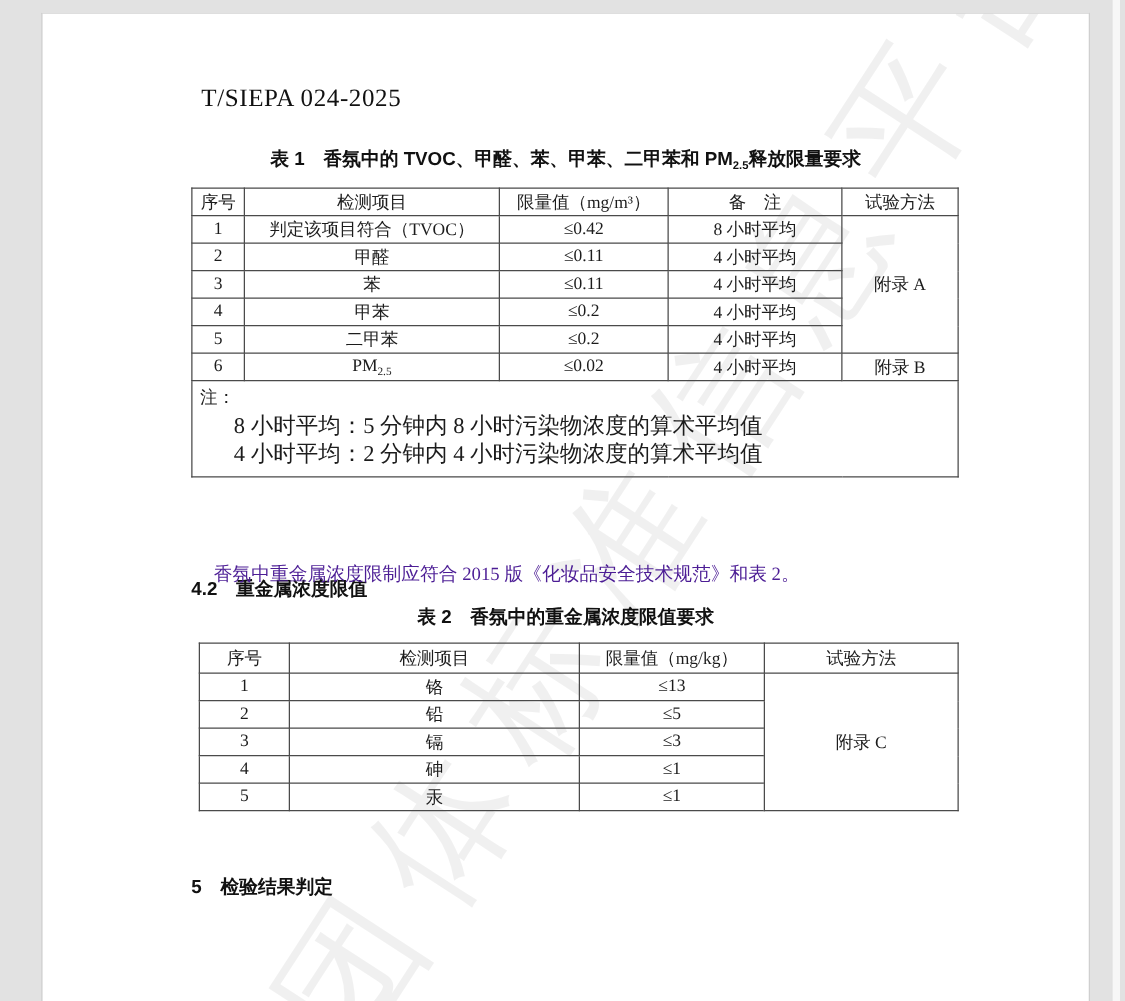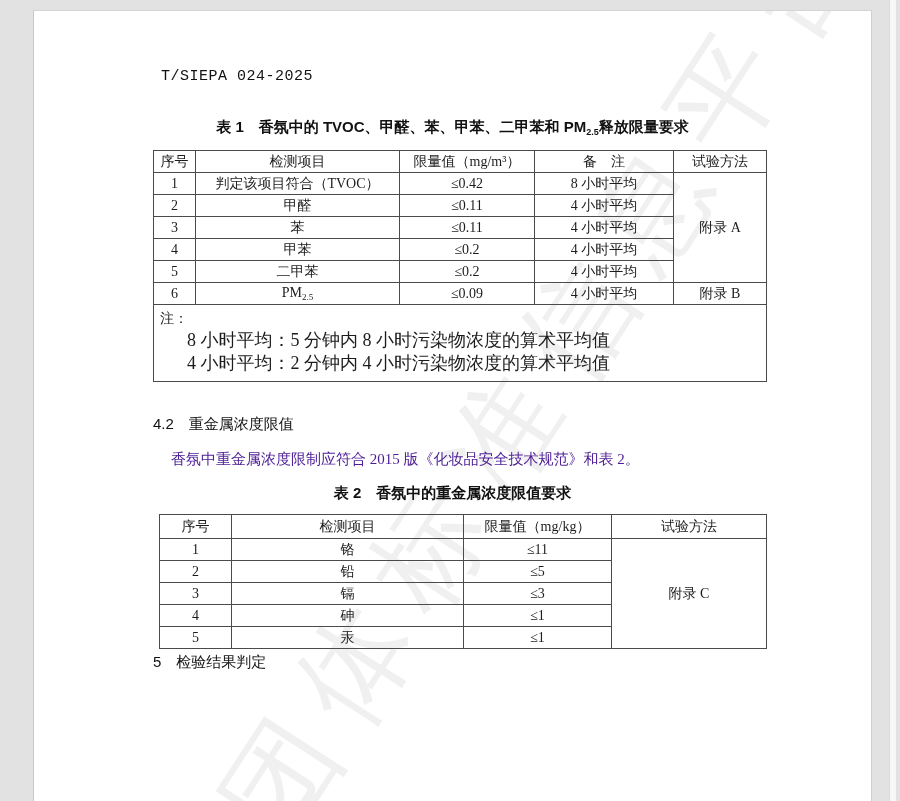--- a/index.html
+++ b/index.html
@@ -28,22 +28,22 @@
     font-size:112px; line-height:160px;
     letter-spacing:24px;
     color:rgba(0,0,0,0.06);
     white-space:nowrap;
     transform:rotate(-57deg);
     transform-origin:0 50%;
     font-family:"Liberation Serif", serif;
   }
   .docnum {
     left:127px; top:57px;
-    font-family:Liberation Mono, monospace;
-    font-size:15px; letter-spacing:0.5px;
+    font-family:Liberation Serif, serif;
+    font-size:20px; letter-spacing:0.5px;
     color:#111;
   }
   .tbl-title {
     left:0; width:100%;
     text-align:center;
     font-family:Liberation Sans, sans-serif;
     font-weight:bold; font-size:15px; color:#111;
   }
   .t1-title { top:107px; }
   .t2-title { top:473px; }
@@ -73,21 +73,21 @@
     height:70px;
     vertical-align:top;
     padding:4px 6px 6px 6px;
   }
   .note-label { line-height:20px; font-size:14px; }
   .note-line  { line-height:23px; font-size:18px; margin-left:27px; }
   .note-line:first-of-type { margin-top:6px; }
   .sec-heading {
     left:119px;
     font-family:"Liberation Sans", sans-serif;
-    font-weight:normal; font-size:15px; color:#111;
+    font-weight:bold; font-size:15px; color:#111;margin-top:47px;
   }
   .s42 { top:404px; }
   .s5  { top:642px; }
   .para {
     left:137px; width:620px;
     font-size:15px; color:#4c1d95;
   }
   .p42 { top:439px; }
   .p5  { top:711px; }
   .scrollbar {
@@ -151,21 +151,21 @@
     </tr>
     <tr>
       <td>5</td>
       <td>二甲苯</td>
       <td>≤0.2</td>
       <td>4 小时平均</td>
     </tr>
     <tr>
       <td>6</td>
       <td><span>PM</span><sub>2.5</sub></td>
-      <td>≤0.09</td>
+      <td>≤0.02</td>
       <td>4 小时平均</td>
       <td>附录 B</td>
     </tr>
     <tr>
       <td colspan="5" class="notes-cell">
         <div class="note-label">注：</div>
         <div class="note-line">8 小时平均：5 分钟内 8 小时污染物浓度的算术平均值</div>
         <div class="note-line">4 小时平均：2 分钟内 4 小时污染物浓度的算术平均值</div>
       </td>
     </tr>
@@ -187,21 +187,21 @@
     <tbody>
         <tr>
       <td class="hd">序号</td>
       <td class="hd">检测项目</td>
       <td class="hd">限量值（mg/kg）</td>
       <td class="hd">试验方法</td>
     </tr>
     <tr>
       <td>1</td>
       <td>铬</td>
-      <td>≤11</td>
+      <td>≤13</td>
       <td rowspan="5">附录 C</td>
     </tr>
     <tr>
       <td>2</td>
       <td>铅</td>
       <td>≤5</td>
     </tr>
     <tr>
       <td>3</td>
       <td>镉</td>

